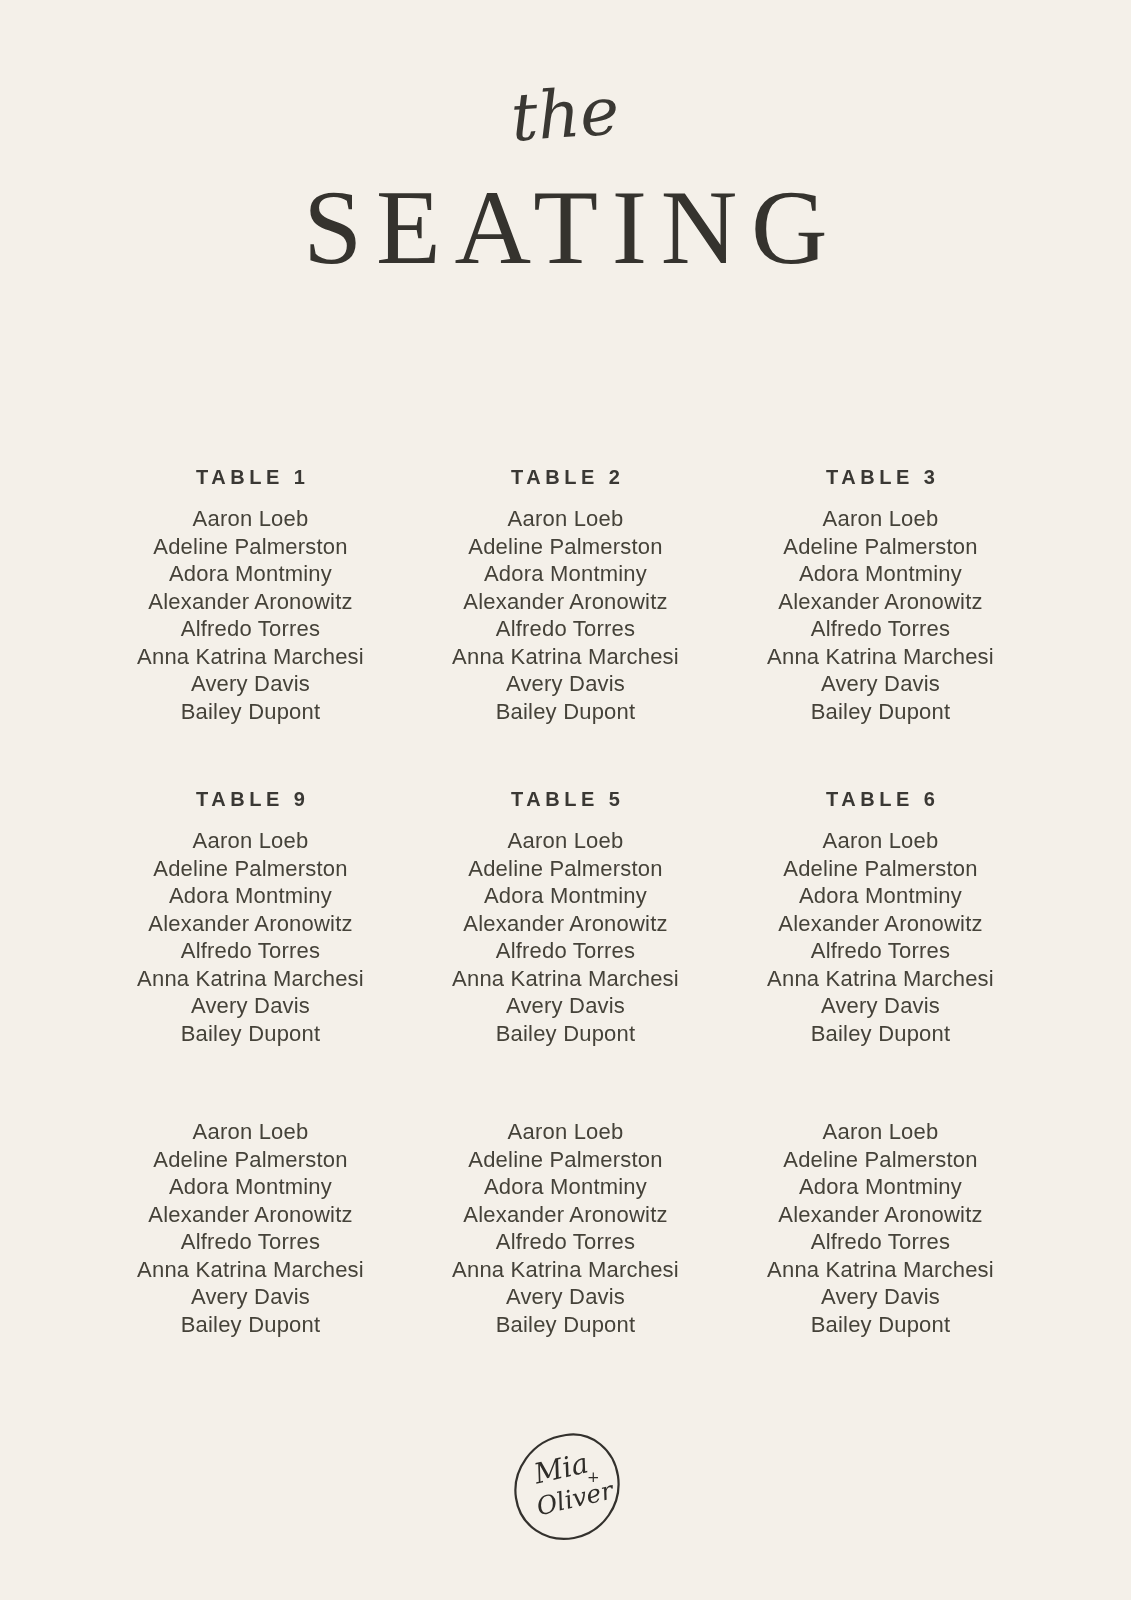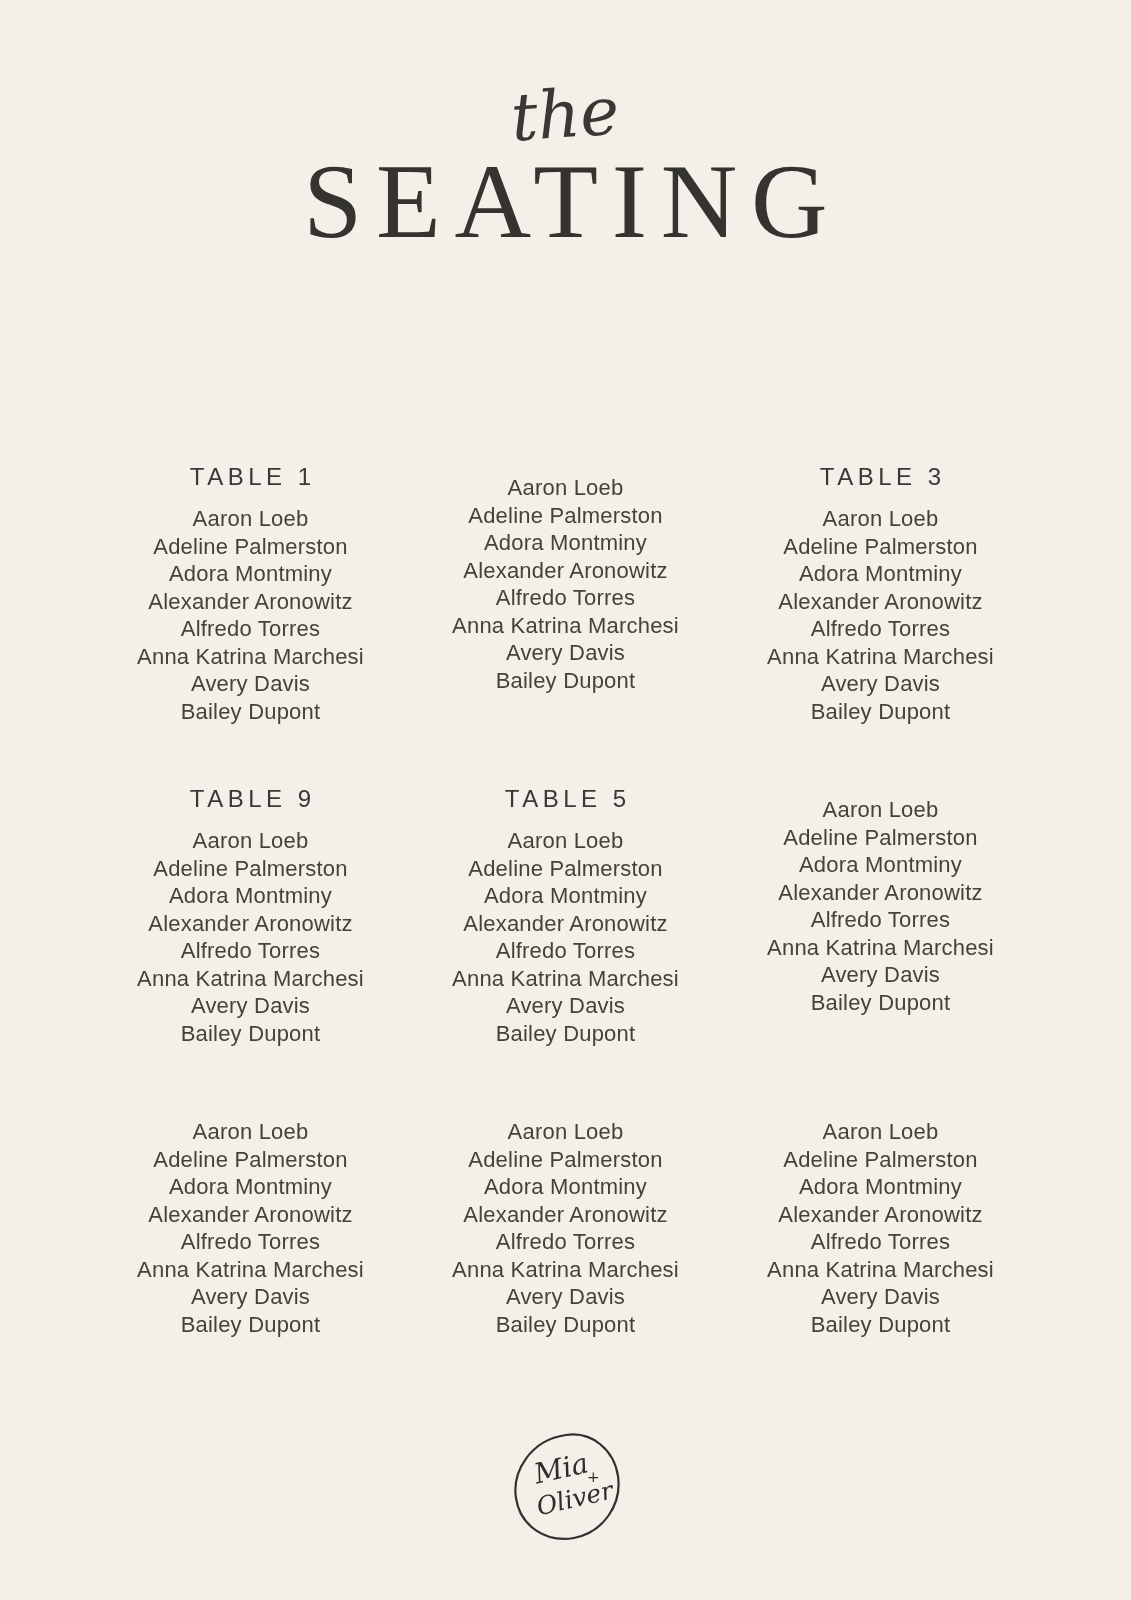--- a/index.html
+++ b/index.html
@@ -34,39 +34,39 @@
   .title-line {
     font-family: "Liberation Serif", serif;
     font-weight: 400;
     color: #35332e;
     font-size: 106px;
     line-height: 1.0;
     letter-spacing: 0.13em;
     padding-left: 0.13em; 
     margin: 0;
   }
-  .title-line.first { }
+  .title-line.first { margin-top: 26px; }
   .title-line.second { margin-top: 6px; }
 
   
   .tables-grid {
     position: absolute;
     top: 462px;
     left: 50%;
     transform: translateX(-50%);
     display: grid;
     grid-template-columns: repeat(3, 315px);
     row-gap: 47px;
     text-align: center;
   }
   .table-block { }
   .table-label {
     margin: 0 0 13px 0;
-    font-size: 24px;
-    font-weight: 400;
+    font-size: 20px;
+    font-weight: 700;
     line-height: 30px;
     letter-spacing: 4.5px;
     padding-left: 4.5px; 
     color: #3a3834;
   }
   .guest-list {
     list-style: none;
     margin: 12px;
     padding: 0;
   }
@@ -117,20 +117,21 @@
           <li class="guest">Adora Montminy</li>
           <li class="guest">Alexander Aronowitz</li>
           <li class="guest">Alfredo Torres</li>
           <li class="guest">Anna Katrina Marchesi</li>
           <li class="guest">Avery Davis</li>
           <li class="guest">Bailey Dupont</li>
         </ul>
     </section>
 
     <section class="table-block">
+      <h2 class="table-label">TABLE 2</h2>
       <ul class="guest-list">
           <li class="guest">Aaron Loeb</li>
           <li class="guest">Adeline Palmerston</li>
           <li class="guest">Adora Montminy</li>
           <li class="guest">Alexander Aronowitz</li>
           <li class="guest">Alfredo Torres</li>
           <li class="guest">Anna Katrina Marchesi</li>
           <li class="guest">Avery Davis</li>
           <li class="guest">Bailey Dupont</li>
         </ul>
@@ -172,20 +173,21 @@
           <li class="guest">Adora Montminy</li>
           <li class="guest">Alexander Aronowitz</li>
           <li class="guest">Alfredo Torres</li>
           <li class="guest">Anna Katrina Marchesi</li>
           <li class="guest">Avery Davis</li>
           <li class="guest">Bailey Dupont</li>
         </ul>
     </section>
 
     <section class="table-block">
+      <h2 class="table-label">TABLE 6</h2>
       <ul class="guest-list">
           <li class="guest">Aaron Loeb</li>
           <li class="guest">Adeline Palmerston</li>
           <li class="guest">Adora Montminy</li>
           <li class="guest">Alexander Aronowitz</li>
           <li class="guest">Alfredo Torres</li>
           <li class="guest">Anna Katrina Marchesi</li>
           <li class="guest">Avery Davis</li>
           <li class="guest">Bailey Dupont</li>
         </ul>

